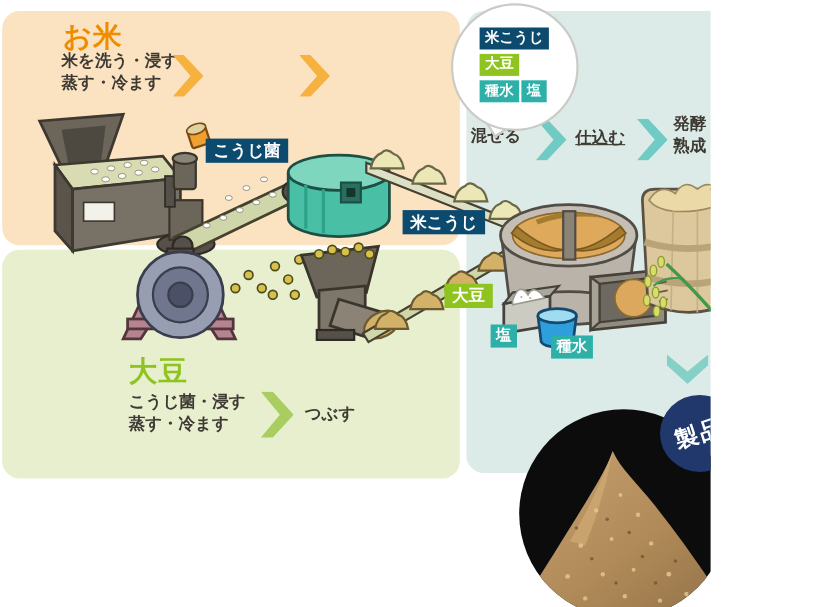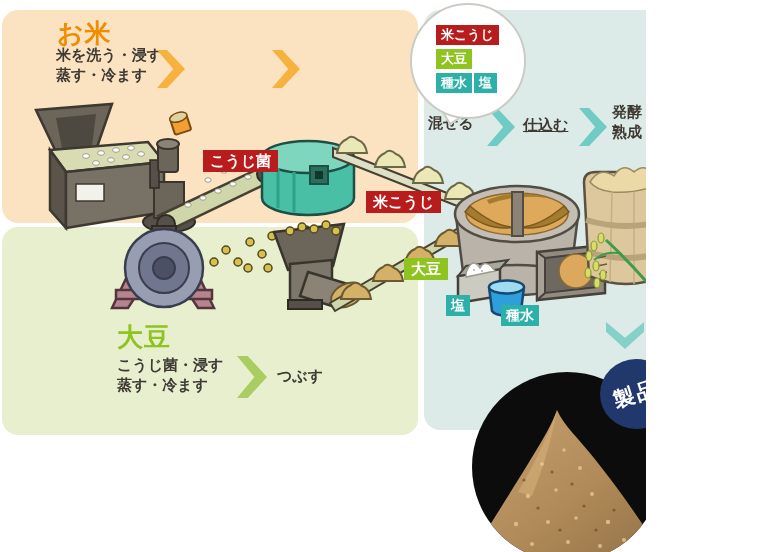--- a/index.html
+++ b/index.html
@@ -15,21 +15,21 @@
   .title-soy{left:117px;top:320px;color:#8fc31f;}
   .step{position:absolute;z-index:3;font-size:15px;font-weight:bold;line-height:1.32;white-space:pre-line;}
   .chev{position:absolute;z-index:3;width:28px;height:38px;
         clip-path:polygon(0 0,36% 0,100% 50%,36% 100%,0 100%,58% 50%);}
   .chev-orange{background:#f7b13f;}
   .chev-teal{background:#6fcbc3;}
   .chev-green{background:#aacd62;width:30px;height:42px;}
   .chev-down{position:absolute;z-index:3;left:606px;top:322px;width:38px;height:27px;background:#85d1c8;
         clip-path:polygon(0 0,0 36%,50% 100%,100% 36%,100% 0,50% 58%);}
   .badge{position:absolute;z-index:3;color:#fff;font-weight:bold;font-size:15px;line-height:1.35;padding:1px 7px;}
-  .bg-orange{background:#b91c1c;}
+  .bg-orange{background:#0c4a6e;}
   .bg-green{background:#8fc31f;}
   .bg-teal{background:#2cb0a8;text-align:center;}
   .badge-sm{font-size:14px;padding:1px 5px;}
   .bubble{position:absolute;left:410px;top:3px;width:112px;height:112px;background:#fff;
           border:2px solid #cbcbc6;border-radius:50%;z-index:4;}
   .bubble-tail{position:absolute;left:444px;top:105px;width:15px;height:15px;background:#fff;
           border-right:2px solid #cbcbc6;border-bottom:2px solid #cbcbc6;transform:rotate(58deg);z-index:4;}
   .bubble .badge{font-size:13px;padding:1px 5px;}
   .bb1{left:24px;top:20px;}
   .bb2{left:24px;top:44px;}
@@ -266,21 +266,21 @@
   <div class="chev chev-green" style="left:237px;top:356px;"></div>
   <div class="step" style="left:277px;top:367px;">つぶす</div>
 
   <div class="step" style="left:428px;top:114px;">混ぜる</div>
   <div class="chev chev-teal" style="left:487px;top:108px;"></div>
   <div class="step" style="left:523px;top:116px;text-decoration:underline;">仕込む</div>
   <div class="chev chev-teal" style="left:579px;top:108px;"></div>
   <div class="step" style="left:612px;top:103px;">発酵
 熟成</div>
 
-  <div class="badge bg-orange" style="left:203px;top:126px;margin-top:24px;">こうじ菌</div>
+  <div class="badge bg-orange" style="left:187px;top:126px;">こうじ菌</div>
   <div class="badge bg-orange" style="left:366px;top:191px;">米こうじ</div>
   <div class="badge bg-green" style="left:404px;top:258px;">大豆</div>
   <div class="badge bg-teal badge-sm" style="left:446px;top:295px;">塩</div>
   <div class="badge bg-teal badge-sm" style="left:501px;top:305px;">種水</div>
 
   <div class="bubble-tail"></div>
   <div class="bubble">
     <div class="badge bg-orange bb1">米こうじ</div>
     <div class="badge bg-green bb2">大豆</div>
     <div class="badge bg-teal bb3">種水</div>

